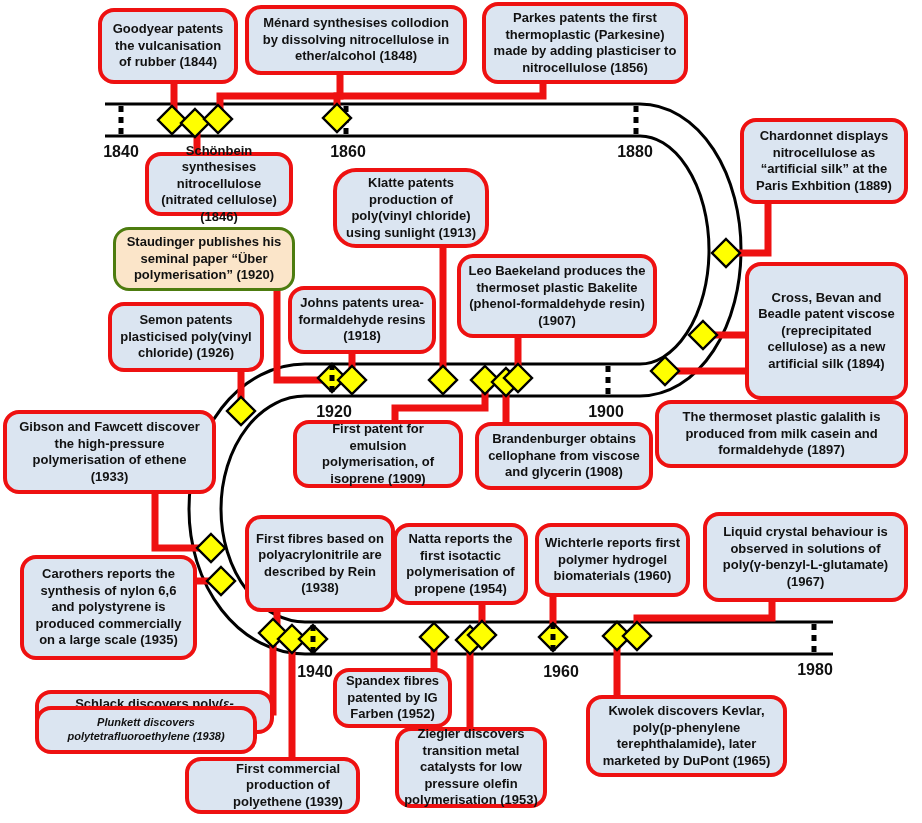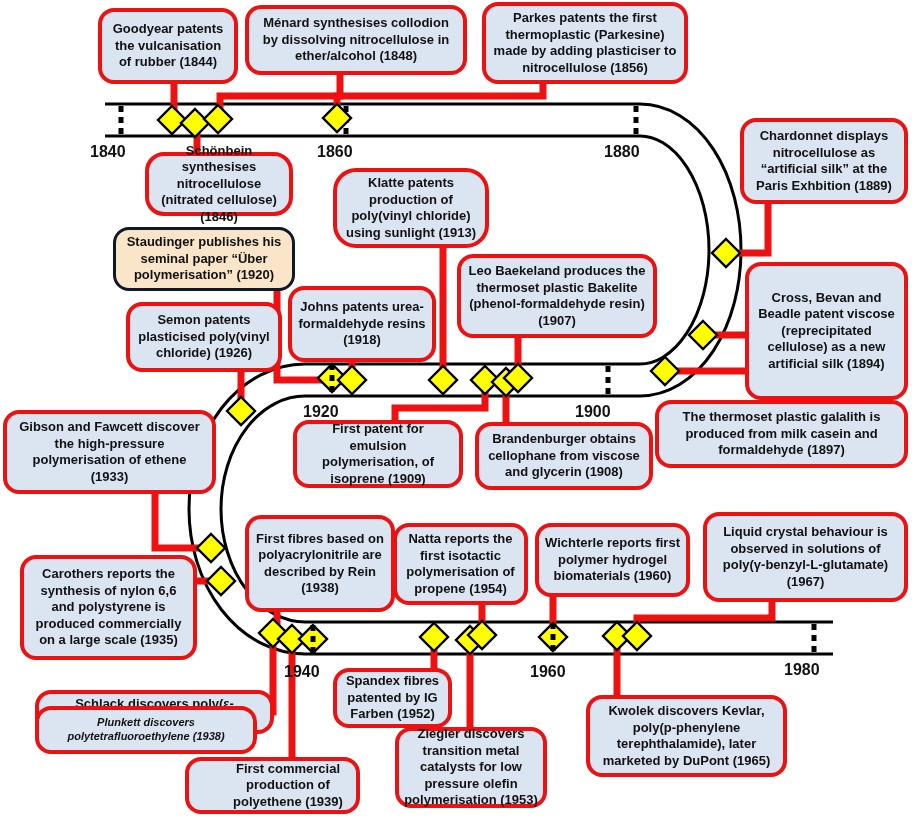--- a/index.html
+++ b/index.html
@@ -17,25 +17,25 @@
     position:absolute;box-sizing:border-box;
     background:var(--callout_fill,#dbe5f1);
     border:4px solid var(--callout_border,#ee1111);
     border-radius:16px;
     display:flex;align-items:center;justify-content:center;text-align:center;
     font-weight:bold;font-size:13px;line-height:1.27;color:var(--text,#111);
     padding:3px 5px;
   }
   .callout.highlight{
     background:var(--highlight_fill,#fbe5c9);
-    border:3px solid #0f172a;
+    border:3px solid #4d7c0f;
   }
   .callout.small{font-size:11px;font-style:italic;}
   .yearlabel{
-    position:absolute;width:62px;
+    position:absolute;width:62px;text-align:center;
     font-weight:bold;font-size:16px;color:var(--text,#111);
   }
 </style>
 </head>
 <body>
 
 <div id="stage">
 
   <svg id="roadsvg" width="922" height="823" viewBox="0 0 922 823">
 
@@ -110,28 +110,28 @@
   <div class="yearlabel" style="left:604px;top:143px;">1880</div>
   <div class="yearlabel" style="left:575px;top:403px;">1900</div>
   <div class="yearlabel" style="left:303px;top:403px;">1920</div>
   <div class="yearlabel" style="left:284px;top:663px;">1940</div>
   <div class="yearlabel" style="left:530px;top:663px;">1960</div>
   <div class="yearlabel" style="left:784px;top:661px;">1980</div>
 
   <div class="callout" style="left:98px;top:8px;width:140px;height:76px;">Goodyear patents the vulcanisation of rubber (1844)</div>
   <div class="callout" style="left:245px;top:5px;width:222px;height:70px;">Ménard synthesises collodion by dissolving nitrocellulose in ether/alcohol (1848)</div>
   <div class="callout" style="left:482px;top:2px;width:206px;height:82px;">Parkes patents the first thermoplastic (Parkesine) made by adding plasticiser to nitrocellulose (1856)</div>
-  <div class="callout" style="left:145px;top:152px;width:148px;height:64px;border-radius:19px;">Schönbein synthesises nitrocellulose (nitrated cellulose) (1846)</div>
+  <div class="callout" style="left:145px;top:152px;width:148px;height:64px;">Schönbein synthesises nitrocellulose (nitrated cellulose) (1846)</div>
   <div class="callout" style="left:740px;top:118px;width:168px;height:86px;">Chardonnet displays nitrocellulose as “artificial silk” at the Paris Exhbition (1889)</div>
   <div class="callout" style="left:333px;top:168px;width:156px;height:80px;border-radius:23px;">Klatte patents production of poly(vinyl chloride) using sunlight (1913)</div>
   <div class="callout highlight" style="left:113px;top:227px;width:182px;height:64px;">Staudinger publishes his seminal paper “Über polymerisation” (1920)</div>
-  <div class="callout" style="left:288px;top:286px;width:148px;height:76px;">Johns patents urea-formaldehyde resins (1918)</div>
+  <div class="callout" style="left:288px;top:286px;width:148px;height:68px;">Johns patents urea-formaldehyde resins (1918)</div>
   <div class="callout" style="left:457px;top:254px;width:200px;height:84px;">Leo Baekeland produces the thermoset plastic Bakelite (phenol-formaldehyde resin) (1907)</div>
   <div class="callout" style="left:745px;top:262px;width:163px;height:138px;">Cross, Bevan and Beadle patent viscose (reprecipitated cellulose) as a new artificial silk (1894)</div>
-  <div class="callout" style="left:108px;top:302px;width:156px;height:70px;margin-left:18px;">Semon patents plasticised poly(vinyl chloride) (1926)</div>
+  <div class="callout" style="left:108px;top:302px;width:156px;height:70px;">Semon patents plasticised poly(vinyl chloride) (1926)</div>
   <div class="callout" style="left:655px;top:400px;width:253px;height:68px;">The thermoset plastic galalith is produced from milk casein and formaldehyde (1897)</div>
   <div class="callout" style="left:293px;top:420px;width:170px;height:68px;">First patent for emulsion polymerisation, of isoprene (1909)</div>
   <div class="callout" style="left:475px;top:422px;width:178px;height:68px;">Brandenburger obtains cellophane from viscose and glycerin (1908)</div>
   <div class="callout" style="left:3px;top:410px;width:213px;height:84px;">Gibson and Fawcett discover the high-pressure polymerisation of ethene (1933)</div>
   <div class="callout" style="left:20px;top:555px;width:177px;height:105px;">Carothers reports the synthesis of nylon 6,6 and polystyrene is produced commercially on a large scale (1935)</div>
   <div class="callout" style="left:245px;top:515px;width:150px;height:97px;">First fibres based on polyacrylonitrile are described by Rein (1938)</div>
   <div class="callout" style="left:393px;top:523px;width:135px;height:82px;">Natta reports the first isotactic polymerisation of propene (1954)</div>
   <div class="callout" style="left:535px;top:523px;width:155px;height:74px;">Wichterle reports first polymer hydrogel biomaterials (1960)</div>
   <div class="callout" style="left:703px;top:512px;width:205px;height:90px;">Liquid crystal behaviour is observed in solutions of poly(γ-benzyl-L-glutamate) (1967)</div>
   <div class="callout" style="left:35px;top:662px;width:239px;height:44px;margin-top:28px;">Schlack discovers poly(ε-caprolactam) (1938)</div>

